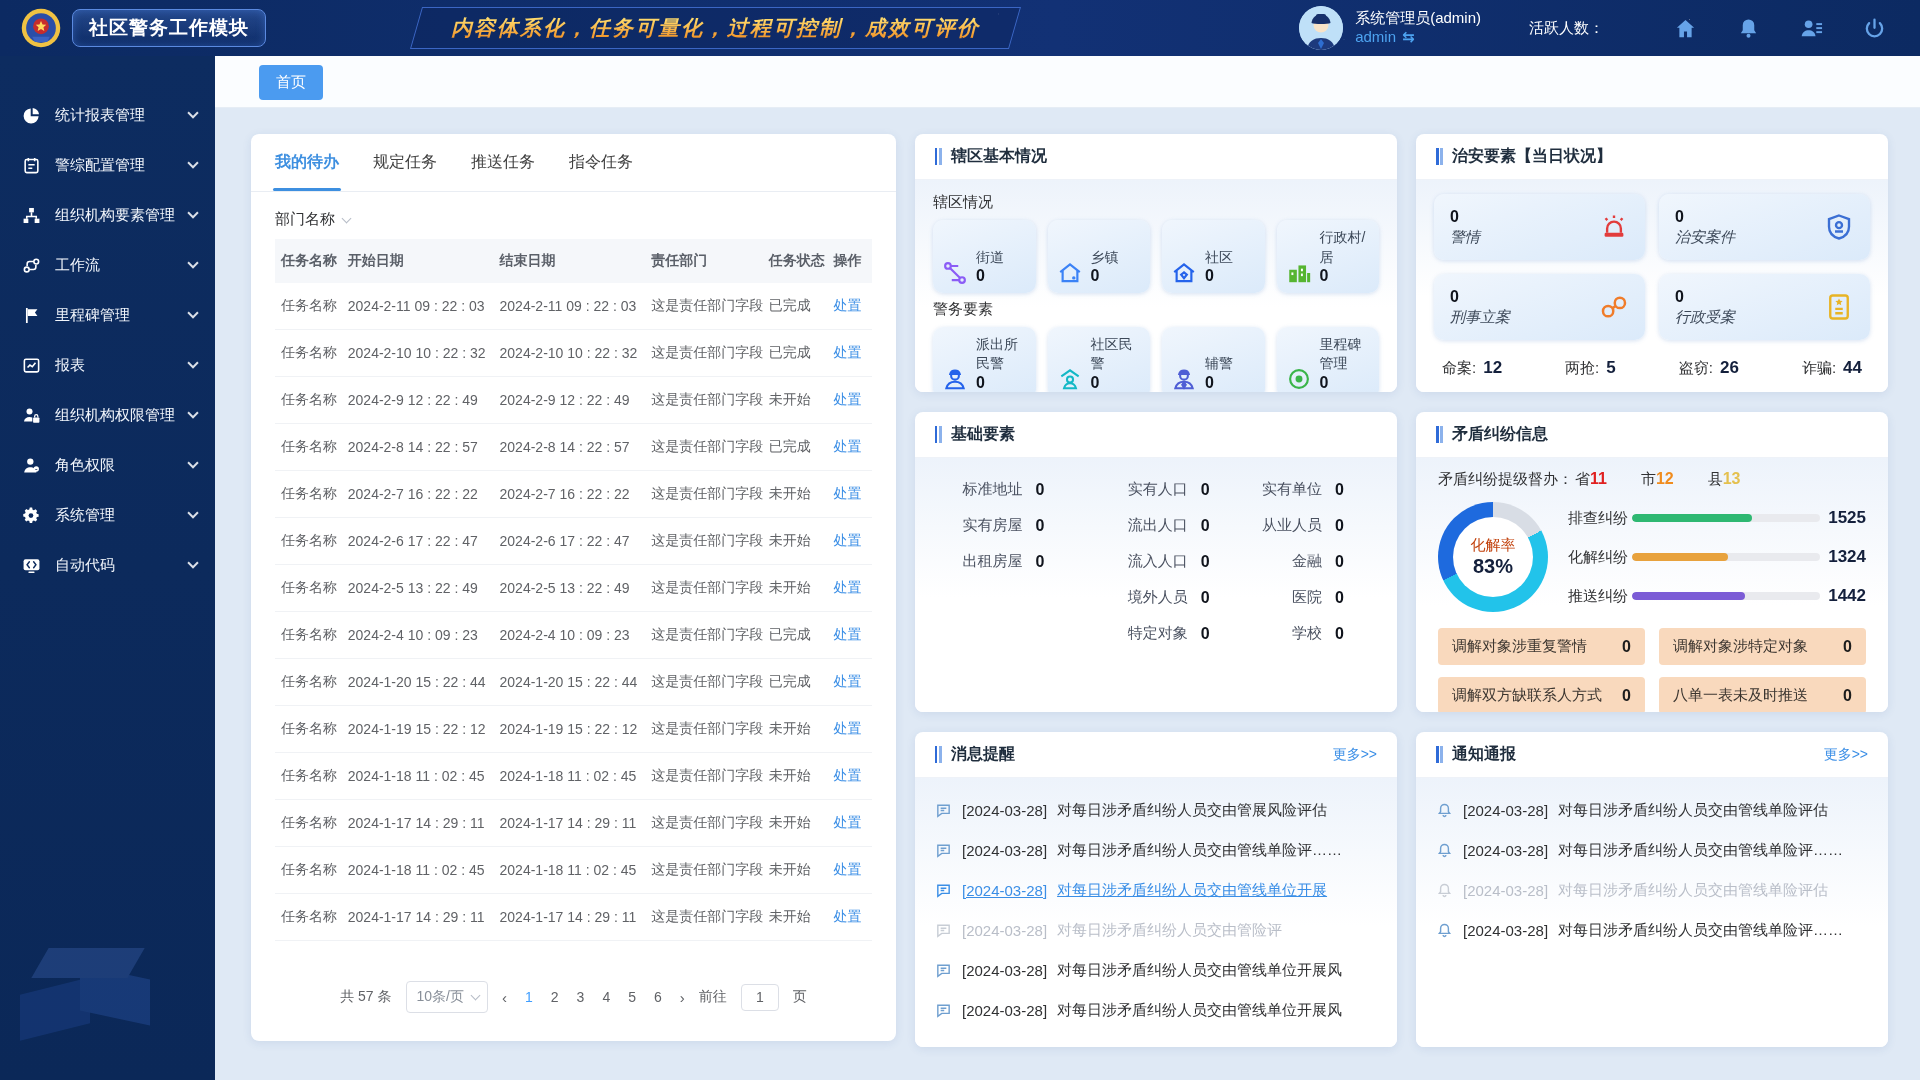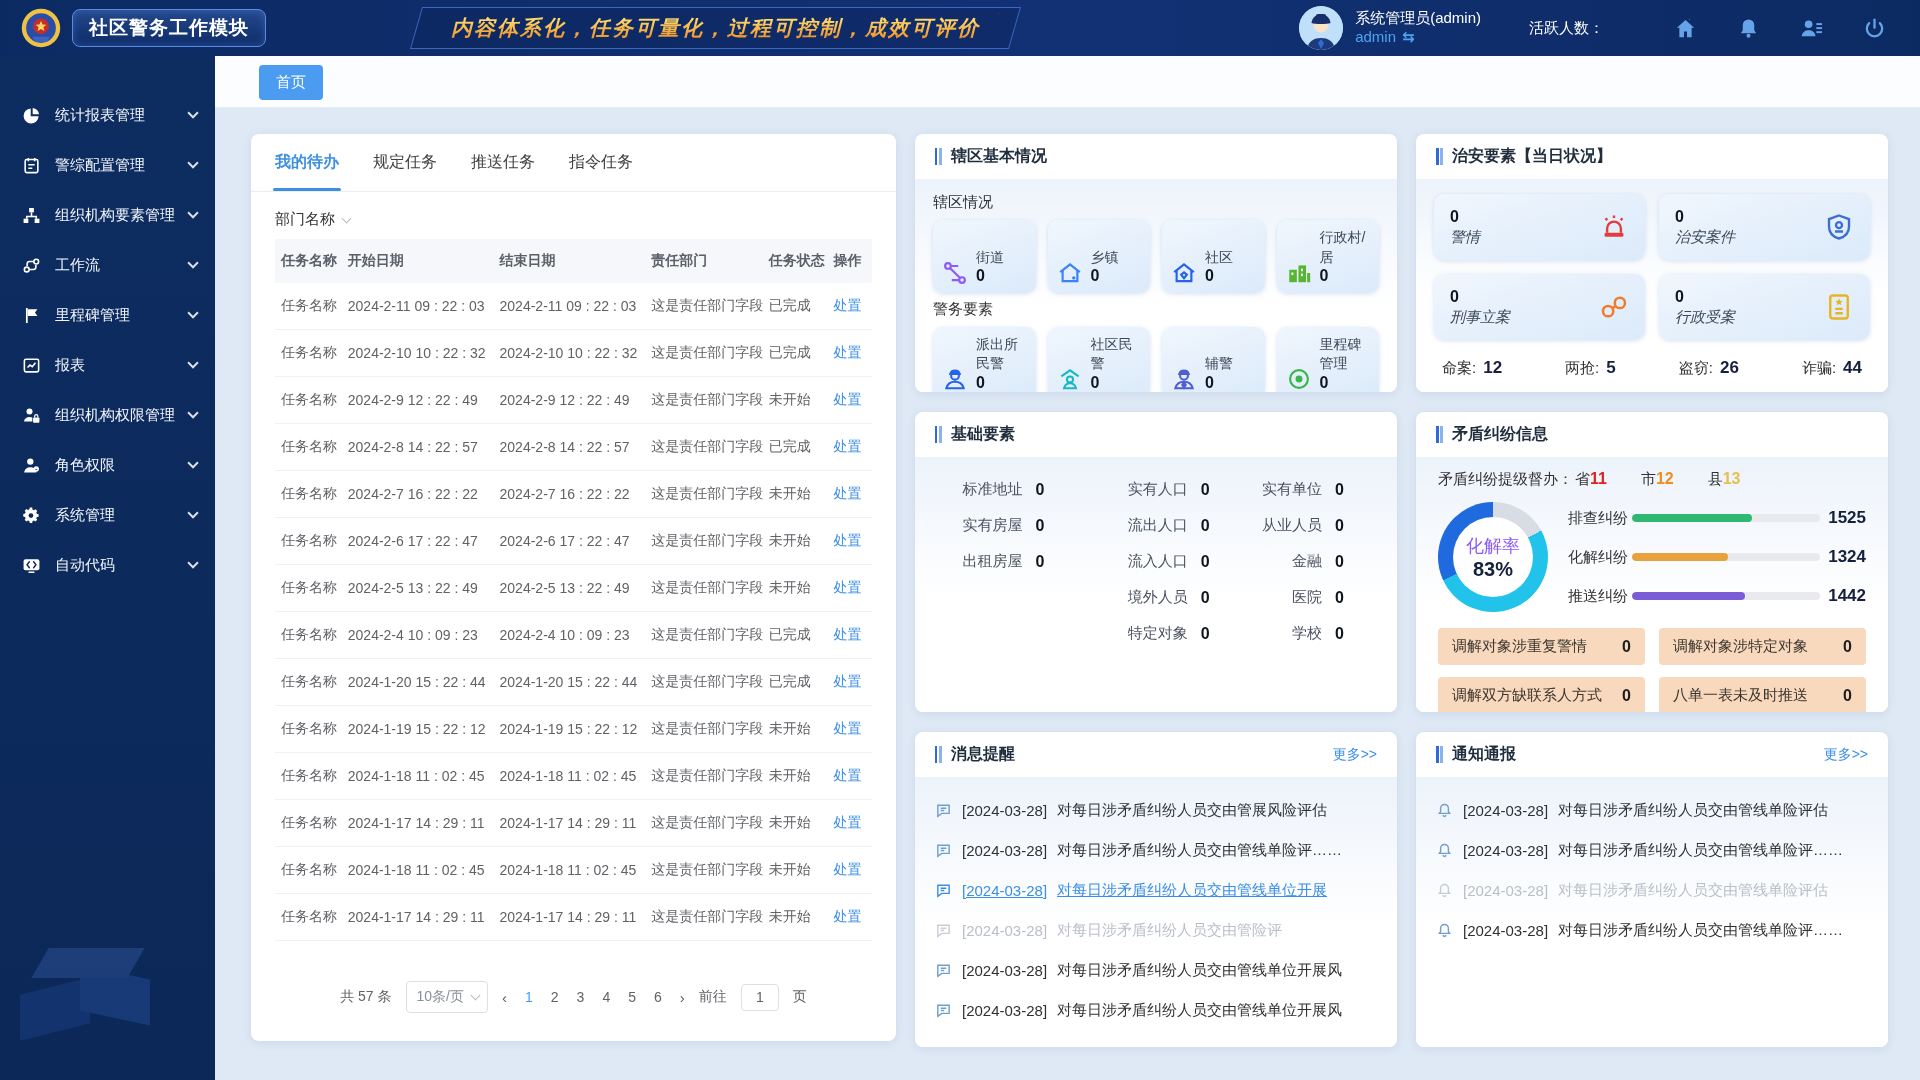--- a/index.html
+++ b/index.html
@@ -152,21 +152,21 @@
 
   .disp-body { padding:12px 22px; }
   .sup-row { display:flex; align-items:center; font-size:15px; color:#303133; }
   .sup-item { margin-right:34px; white-space:nowrap; }
   .sup-item b { font-size:16px; }
   .donut-row { display:flex; align-items:center; margin-top:13px; gap:20px; }
   .donut { width:110px; height:110px; position:relative; flex:none; }
   .donut-ring { position:absolute; inset:0; border-radius:50%; }
   .donut-hole { position:absolute; inset:15px; background:#fff; border-radius:50%;
     display:flex; flex-direction:column; align-items:center; justify-content:center; }
-  .donut-label { font-size:18px; color:#8b5cf6; }
+  .donut-label { font-size:15px; color:#c2410c; }
   .donut-value { font-size:20px; font-weight:bold; color:#14203c; }
   .bars { flex:1; display:flex; flex-direction:column; gap:19px; }
   .bar-row { display:flex; align-items:center; font-size:15px; color:#303133; }
   .bar-label { width:64px; flex:none; white-space:nowrap; }
   .bar-track { flex:1; height:8px; background:#e9eaee; border-radius:4px; overflow:hidden; }
   .bar-fill { height:100%; border-radius:4px; }
   .bar-value { width:46px; text-align:right; font-weight:bold; font-size:17px; color:#14203c; flex:none; }
   .btn-grid { display:grid; grid-template-columns:1fr 1fr; gap:12px 14px; margin-top:16px; }
   .peach-btn { background:#f9d9bd; border-radius:4px; padding:9px 14px; display:flex;
     align-items:center; font-size:15px; color:#3c3630; cursor:pointer; white-space:nowrap; }

